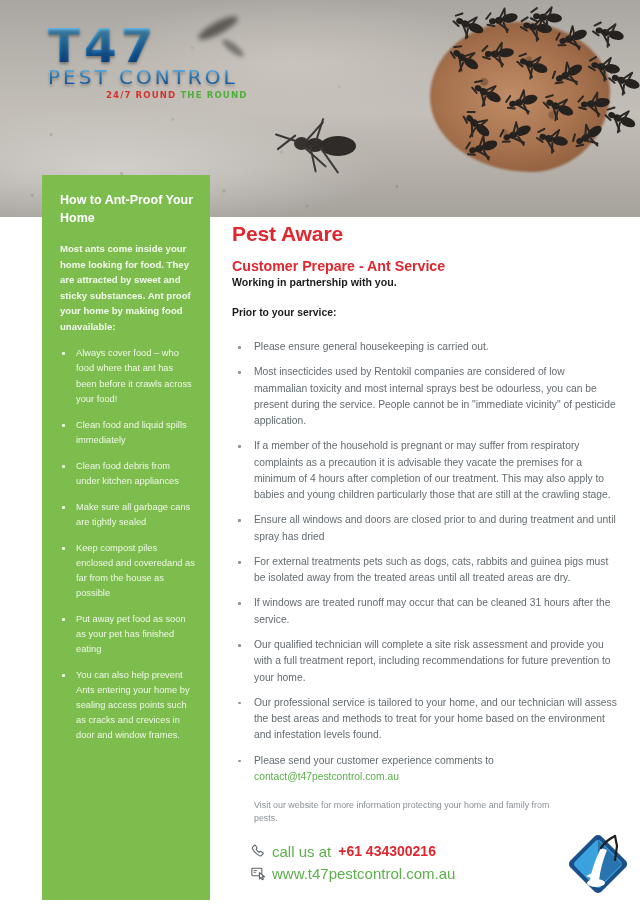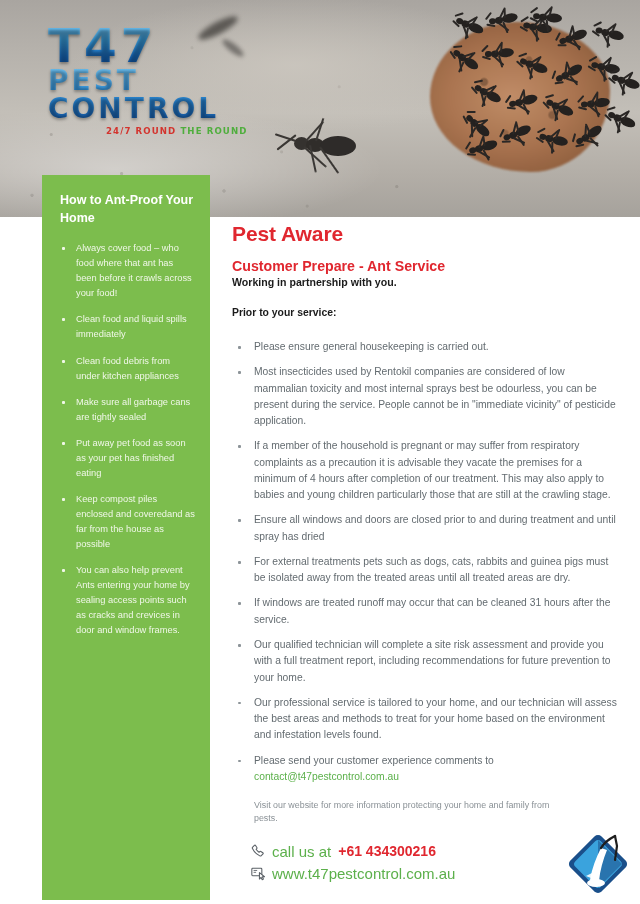--- a/index.html
+++ b/index.html
@@ -142,21 +142,21 @@
   
   .logo { position:absolute; left:48px; top:22px; width:226px; height:82px; }
   .logo-top {
     font-size:47px; font-weight:bold; letter-spacing:4px; line-height:1;
     font-family:"DejaVu Sans", sans-serif;
     background:linear-gradient(180deg,#7ec8f0 0%,#3aa0e0 38%,#1a6fc4 72%,#0d4f9e 100%);
     -webkit-background-clip:text; background-clip:text; color:transparent;
     text-shadow:0 2px 3px rgba(0,0,0,.35);
   }
   .logo-mid {
-    font-size:28px; font-weight:bold; letter-spacing:3px; line-height:1; margin-top:-2px;
+    font-size:20px; font-weight:normal; letter-spacing:3px; line-height:1; margin-top:-2px;
     font-family:"DejaVu Sans", sans-serif;
     background:linear-gradient(180deg,#6fc0ee 0%,#2f8fd8 45%,#12539f 100%);
     -webkit-background-clip:text; background-clip:text; color:transparent;
     text-shadow:0 2px 3px rgba(0,0,0,.3);
   }
   .logo-sub {
     font-size:8.6px; font-weight:bold; letter-spacing:1.1px; margin-top:3px; margin-left:58px;
     font-family:"DejaVu Sans", sans-serif;
   }
   .logo-sub .red { color:#d3342e; }
@@ -438,27 +438,28 @@
       <div class="logo-top">T47</div>
       <div class="logo-mid">PEST CONTROL</div>
       <div class="logo-sub">
         <span class="red">24/7 ROUND</span><span class="grn"> THE ROUND</span>
       </div>
     </div>
   </div>
 
   <aside class="sidebar">
     <h2>How to Ant-Proof Your Home</h2>
+    <p class="lead">Most ants come inside your home looking for food. They are attracted by sweet and sticky substances. Ant proof your home by making food unavailable:</p>
     <ul id="sidebar-list">
         <li>Always cover food – who food where that ant has been before it crawls across your food!</li>
         <li>Clean food and liquid spills immediately</li>
         <li>Clean food debris from under kitchen appliances</li>
         <li>Make sure all garbage cans are tightly sealed</li>
+        <li>Keep compost piles enclosed and coveredand as far from the house as possible</li>
         <li>Put away pet food as soon as your pet has finished eating</li>
-        <li>Keep compost piles enclosed and coveredand as far from the house as possible</li>
         <li>You can also help prevent Ants entering your home by sealing access points such as cracks and crevices in door and window frames.</li>
       </ul>
   </aside>
 
   <main class="main">
     <div class="title">Pest Aware</div>
     <div class="subtitle">Customer Prepare - Ant Service</div>
     <div class="tagline">Working in partnership with you.</div>
     <div class="section-label">Prior to your service:</div>
     <ul id="main-list">

